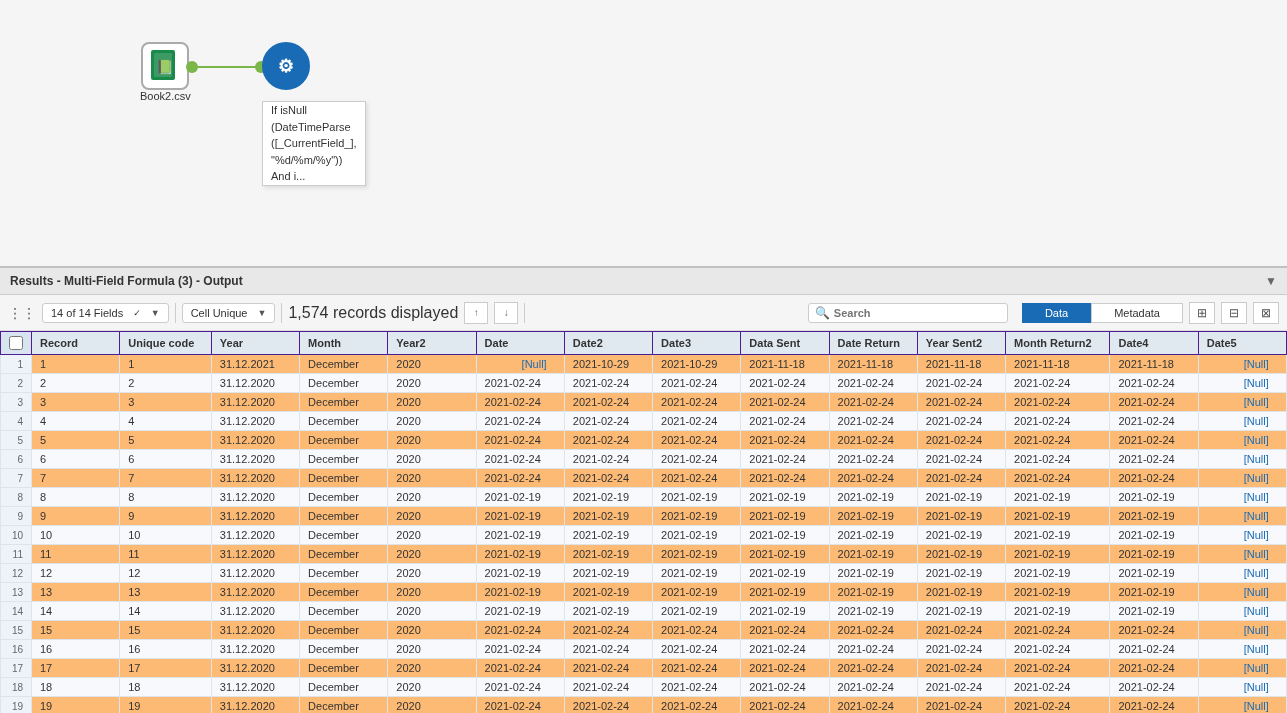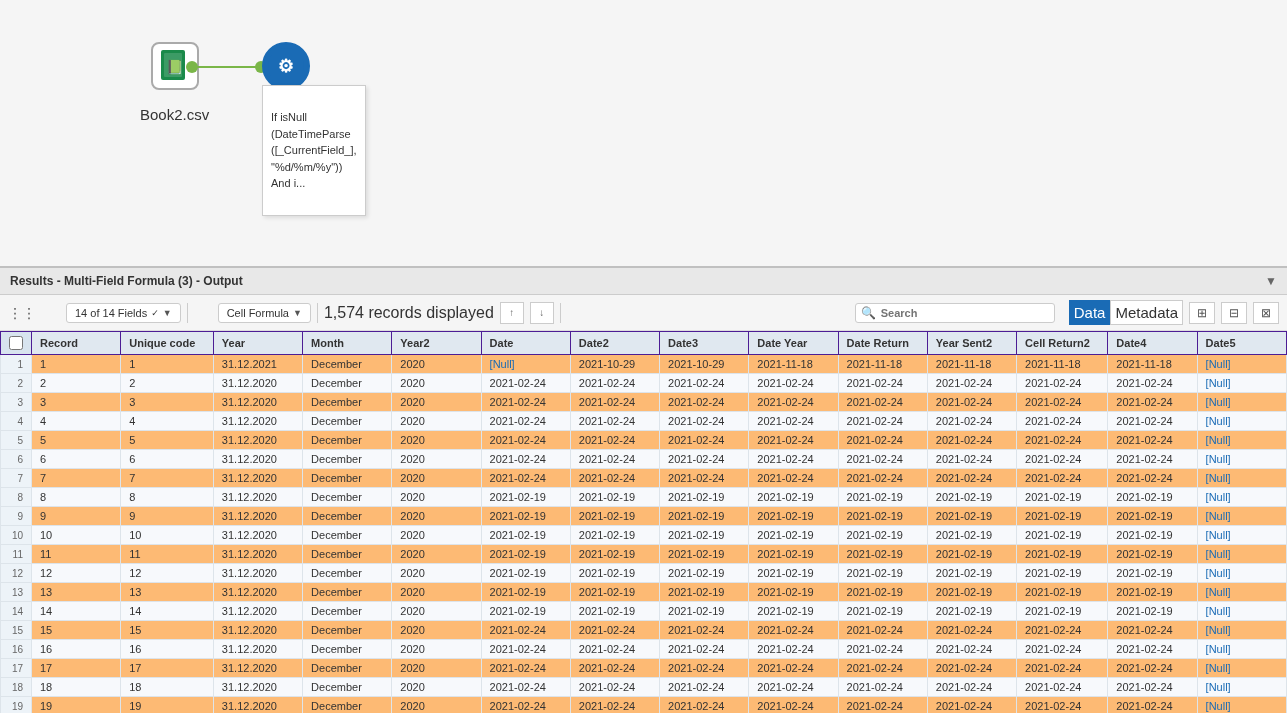--- a/index.html
+++ b/index.html
@@ -26,22 +26,22 @@
       height: 48px;
       border-radius: 8px;
       display: flex;
       align-items: center;
       justify-content: center;
       font-size: 24px;
       border: 2px solid #ccc;
     }
 
     .node-label {
-      font-size: 15px;
-      margin-top: 16px;
+      font-size: 11px;
+      margin-top: 0;
       text-align: center;
       color: #333;
     }
 
     .node-book {
       left: 140px;
       top: 42px;
     }
 
     .node-book .node-icon {
@@ -84,24 +84,24 @@
       left: 186px;
     }
 
     .connector-dot-right {
       left: 255px;
     }
 
     .tooltip-box {
       position: absolute;
       left: 262px;
-      top: 85px;
+      top: 101px;
       background: white;
       border: 1px solid #ccc;
-      padding: 23px 8px;
+      padding: 0 8px;
       font-size: 11px;
       color: #333;
       line-height: 1.5;
       box-shadow: 2px 2px 4px rgba(0,0,0,0.1);
       max-width: 120px;
     }
 
     
     .results-panel {
       background: #fdba74;
@@ -129,29 +129,28 @@
       padding: 4px 8px;
       background: #f5f5f5;
       border-bottom: 1px solid #ddd;
       gap: 6px;
       height: 36px;
     }
 
     .toolbar-btn {
       display: flex;
       align-items: center;
-      gap: 4px;
+      gap: 10px;
       padding: 3px 8px;
       background: white;
       border: 1px solid #ccc;
       border-radius: 3px;
       cursor: pointer;
       font-size: 11px;
       color: #333;
-      margin-left: 24px;
     }
 
     .toolbar-separator {
       width: 1px;
       height: 20px;
       background: #ccc;
     }
 
     .search-box {
       margin-left: auto;
@@ -173,22 +172,22 @@
       color: #999;
       font-weight: bold;
     }
 
     .tab-group {
       display: flex;
       margin-left: 8px;
     }
 
     .tab-btn {
-      padding: 3px 4px;
-      font-size: 15px;
+      padding: 3px 22px;
+      font-size: 11px;
       border: 1px solid #ccc;
       cursor: pointer;
       background: white;
       color: #333;
     }
 
     .tab-btn.active {
       background: #1a6bb5;
       color: white;
       border-color: #1a6bb5;
@@ -263,21 +262,21 @@
 
     td.row-num {
       background: #edf3f8;
       color: #666;
       text-align: right;
       font-size: 10px;
     }
 
     tbody tr:nth-child(even) { background: #f7f9fc; }
 
-    .null-val { color: #1a6bb5; }
+    .null-val { color: #1a6bb5; margin-left: 37px; }
 
     .header-row-selector {
       display: flex;
       align-items: center;
       justify-content: center;
     }
 
     .chevron-down { font-size: 9px; color: #555; }
   </style>
 </head>
@@ -333,21 +332,21 @@
 
     <div class="toolbar-btn">
       <span>14 of 14 Fields</span>
       <span style="font-size:9px;">✓</span>
       <span class="chevron-down">▼</span>
     </div>
 
     <div class="toolbar-separator"></div>
 
     <div class="toolbar-btn">
-      <span>Cell Formula</span>
+      <span>Cell Unique</span>
       <span class="chevron-down">▼</span>
     </div>
 
     <div class="toolbar-separator"></div>
 
     <span style="font-size:16px;color:#333;">1,574 records displayed</span>
 
     <div class="arrow-btn">↑</div>
     <div class="arrow-btn">↓</div>
 
@@ -378,24 +377,24 @@
             </div>
           </th>
           <th>Record</th>
           <th>Unique code</th>
           <th>Year</th>
           <th>Month</th>
           <th>Year2</th>
           <th>Date</th>
           <th>Date2</th>
           <th>Date3</th>
-          <th>Date Year</th>
+          <th>Data Sent</th>
           <th>Date Return</th>
           <th>Year Sent2</th>
-          <th>Cell Return2</th>
+          <th>Month Return2</th>
           <th>Date4</th>
           <th>Date5</th>
         </tr>
       </thead>
       <tbody id="table-body">
       <tr>
             <td class="row-num">1</td>
             <td>1</td>
             <td>1</td>
             <td>31.12.2021</td>

